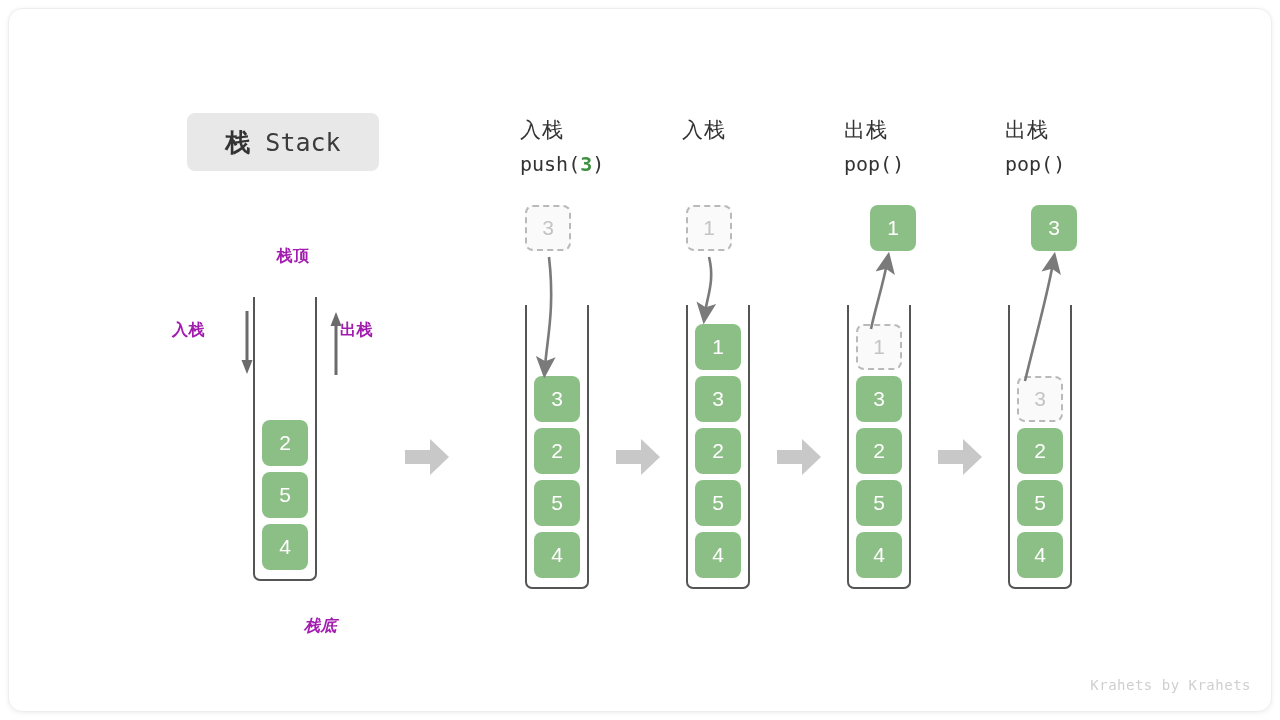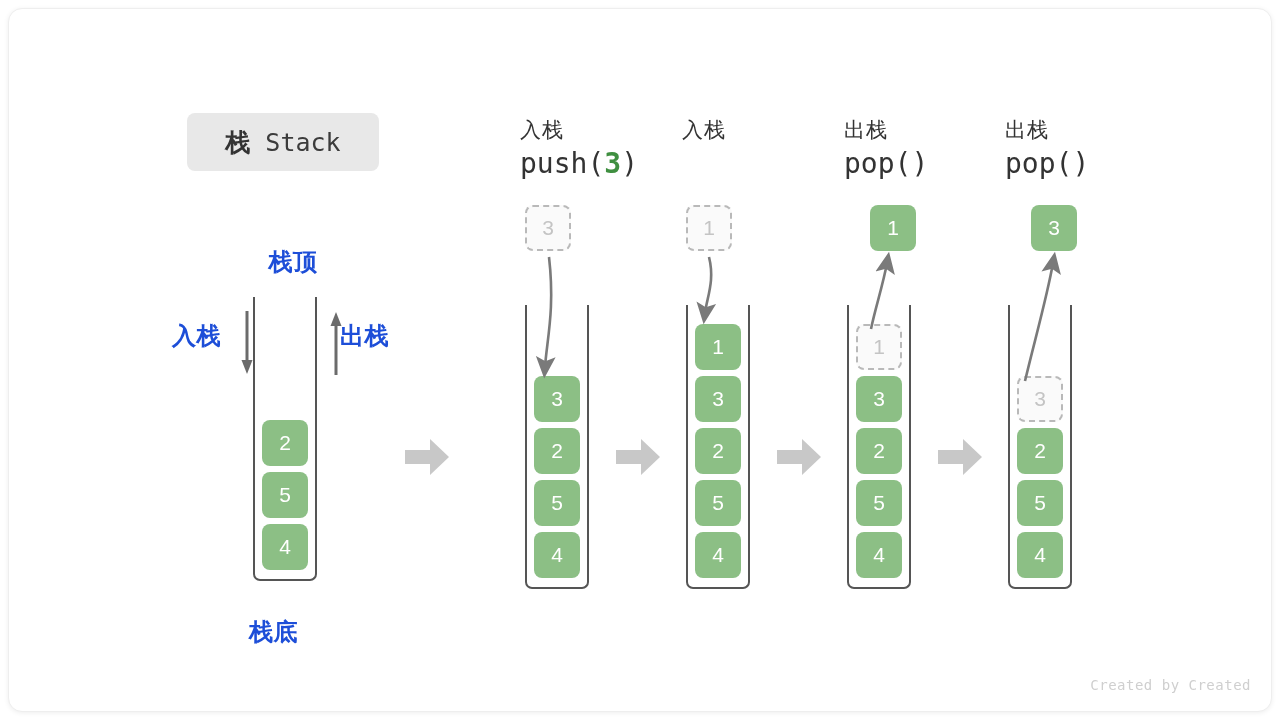--- a/index.html
+++ b/index.html
@@ -36,25 +36,25 @@
     font-size: 25px; font-weight: bold; color: #333333;
     letter-spacing: 1px;
   }
   #title-badge .t-en {
     font-family: "DejaVu Sans Mono", "Liberation Mono", monospace;
     font-size: 25px; color: #3b3b3b; margin-left: 14px;
   }
 
   
   .cn-bold {
-    font-size: 24px; font-weight: bold; color: #1d4ed8;
+    font-size: 16px; font-weight: bold; color: #a21caf;
     white-space: nowrap; letter-spacing: 0.5px;
   }
   #label-top   { position: absolute; left: 252px; top: 237px; width: 64px; text-align: center; }
-  #label-bot   { position: absolute; left: 240px; top: 607px; width: 64px; text-align: left; }
+  #label-bot   { position: absolute; left: 264px; top: 607px; width: 64px; text-align: right; font-style: italic; }
   #label-push  { position: absolute; left: 163px; top: 311px; }
   #label-pop   { position: absolute; left: 331px; top: 311px; }
 
   
   .v-arrow { position: absolute; width: 14px; }
   .v-arrow svg { display:block; }
 
   
   .stack {
     position: absolute;
@@ -104,21 +104,21 @@
   }
 
   
   .col-head { position: absolute; width: 180px; }
   .col-head .line1 {
     font-size: 21px; color: #333333; font-weight: normal;
     letter-spacing: 1px; line-height: 34px;
   }
   .col-head .line2 {
     font-family: "DejaVu Sans Mono", "Liberation Mono", monospace;
-    font-size: 28px; color: #333333; line-height: 34px; white-space: pre;
+    font-size: 20px; color: #333333; line-height: 34px; white-space: pre;
   }
   .col-head .arg { color: #3f8f40; font-weight: bold; }
 
   
   .step-arrow { position: absolute; }
 
   
   .connector { position: absolute; left: 0; top: 0; width: 1264px; height: 704px;
                pointer-events: none; }
 
@@ -277,16 +277,16 @@
 
       <path d="M540 248 C 546 300, 538 330, 536 358" fill="none" stroke="#7a7a7a" stroke-width="2.6" marker-end="url(#ah)"></path>
 
       <path d="M700 248 C 706 272, 698 288, 696 304" fill="none" stroke="#7a7a7a" stroke-width="2.6" marker-end="url(#ah)"></path>
 
       <path d="M862 320 C 866 300, 874 276, 878 254" fill="none" stroke="#7a7a7a" stroke-width="2.6" marker-end="url(#ah)"></path>
 
       <path d="M1016 372 C 1026 330, 1038 288, 1044 254" fill="none" stroke="#7a7a7a" stroke-width="2.6" marker-end="url(#ah)"></path>
     </svg>
 
-    <div id="footer">Created by Created</div>
+    <div id="footer">Krahets by Krahets</div>
 
   </div>
 </div>
 
 </body></html>

